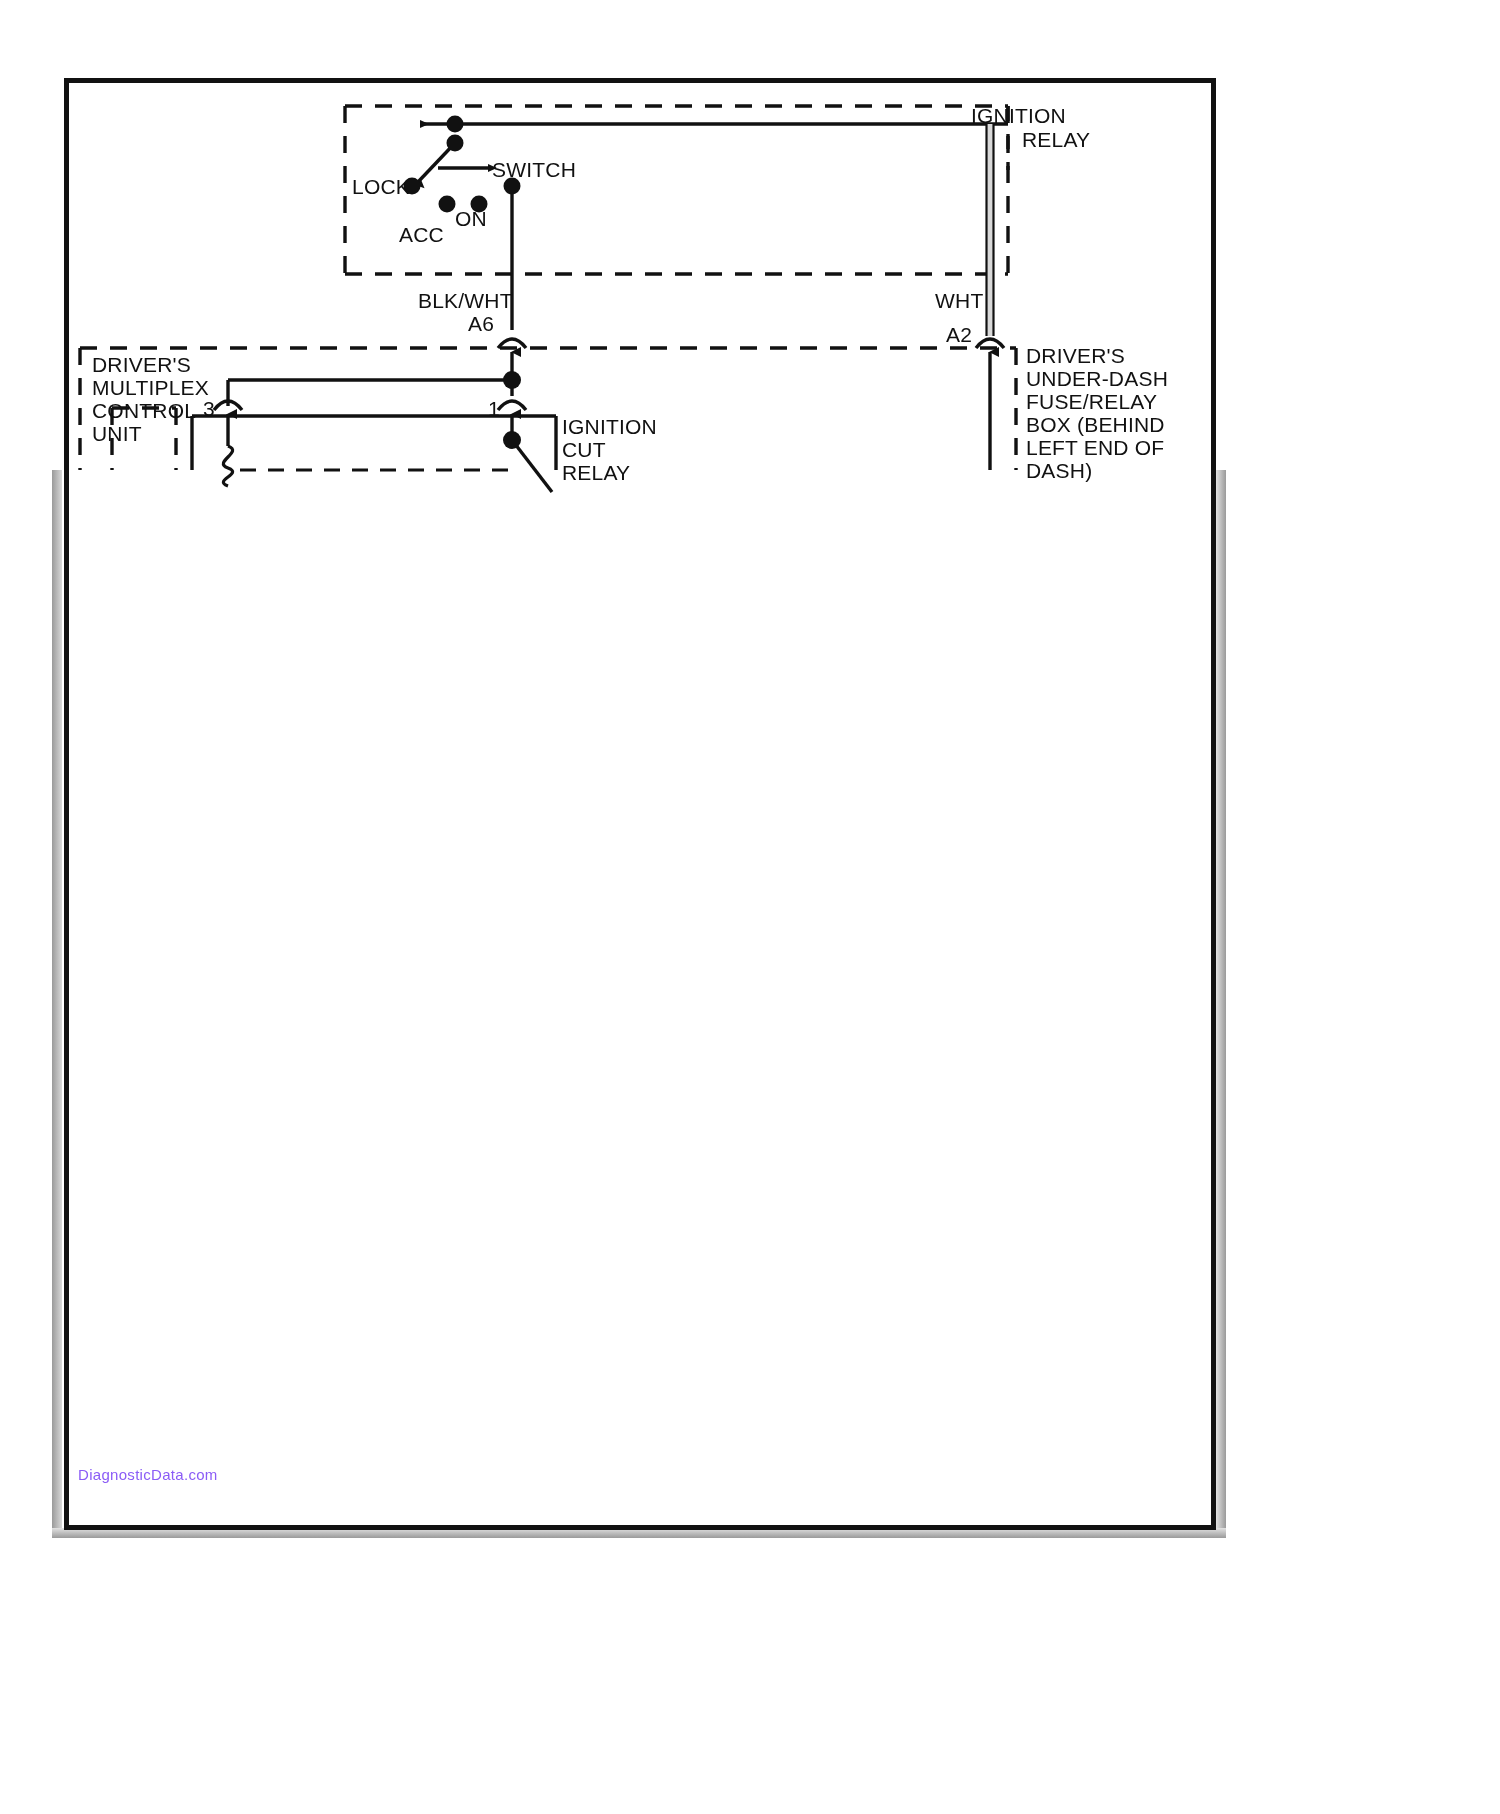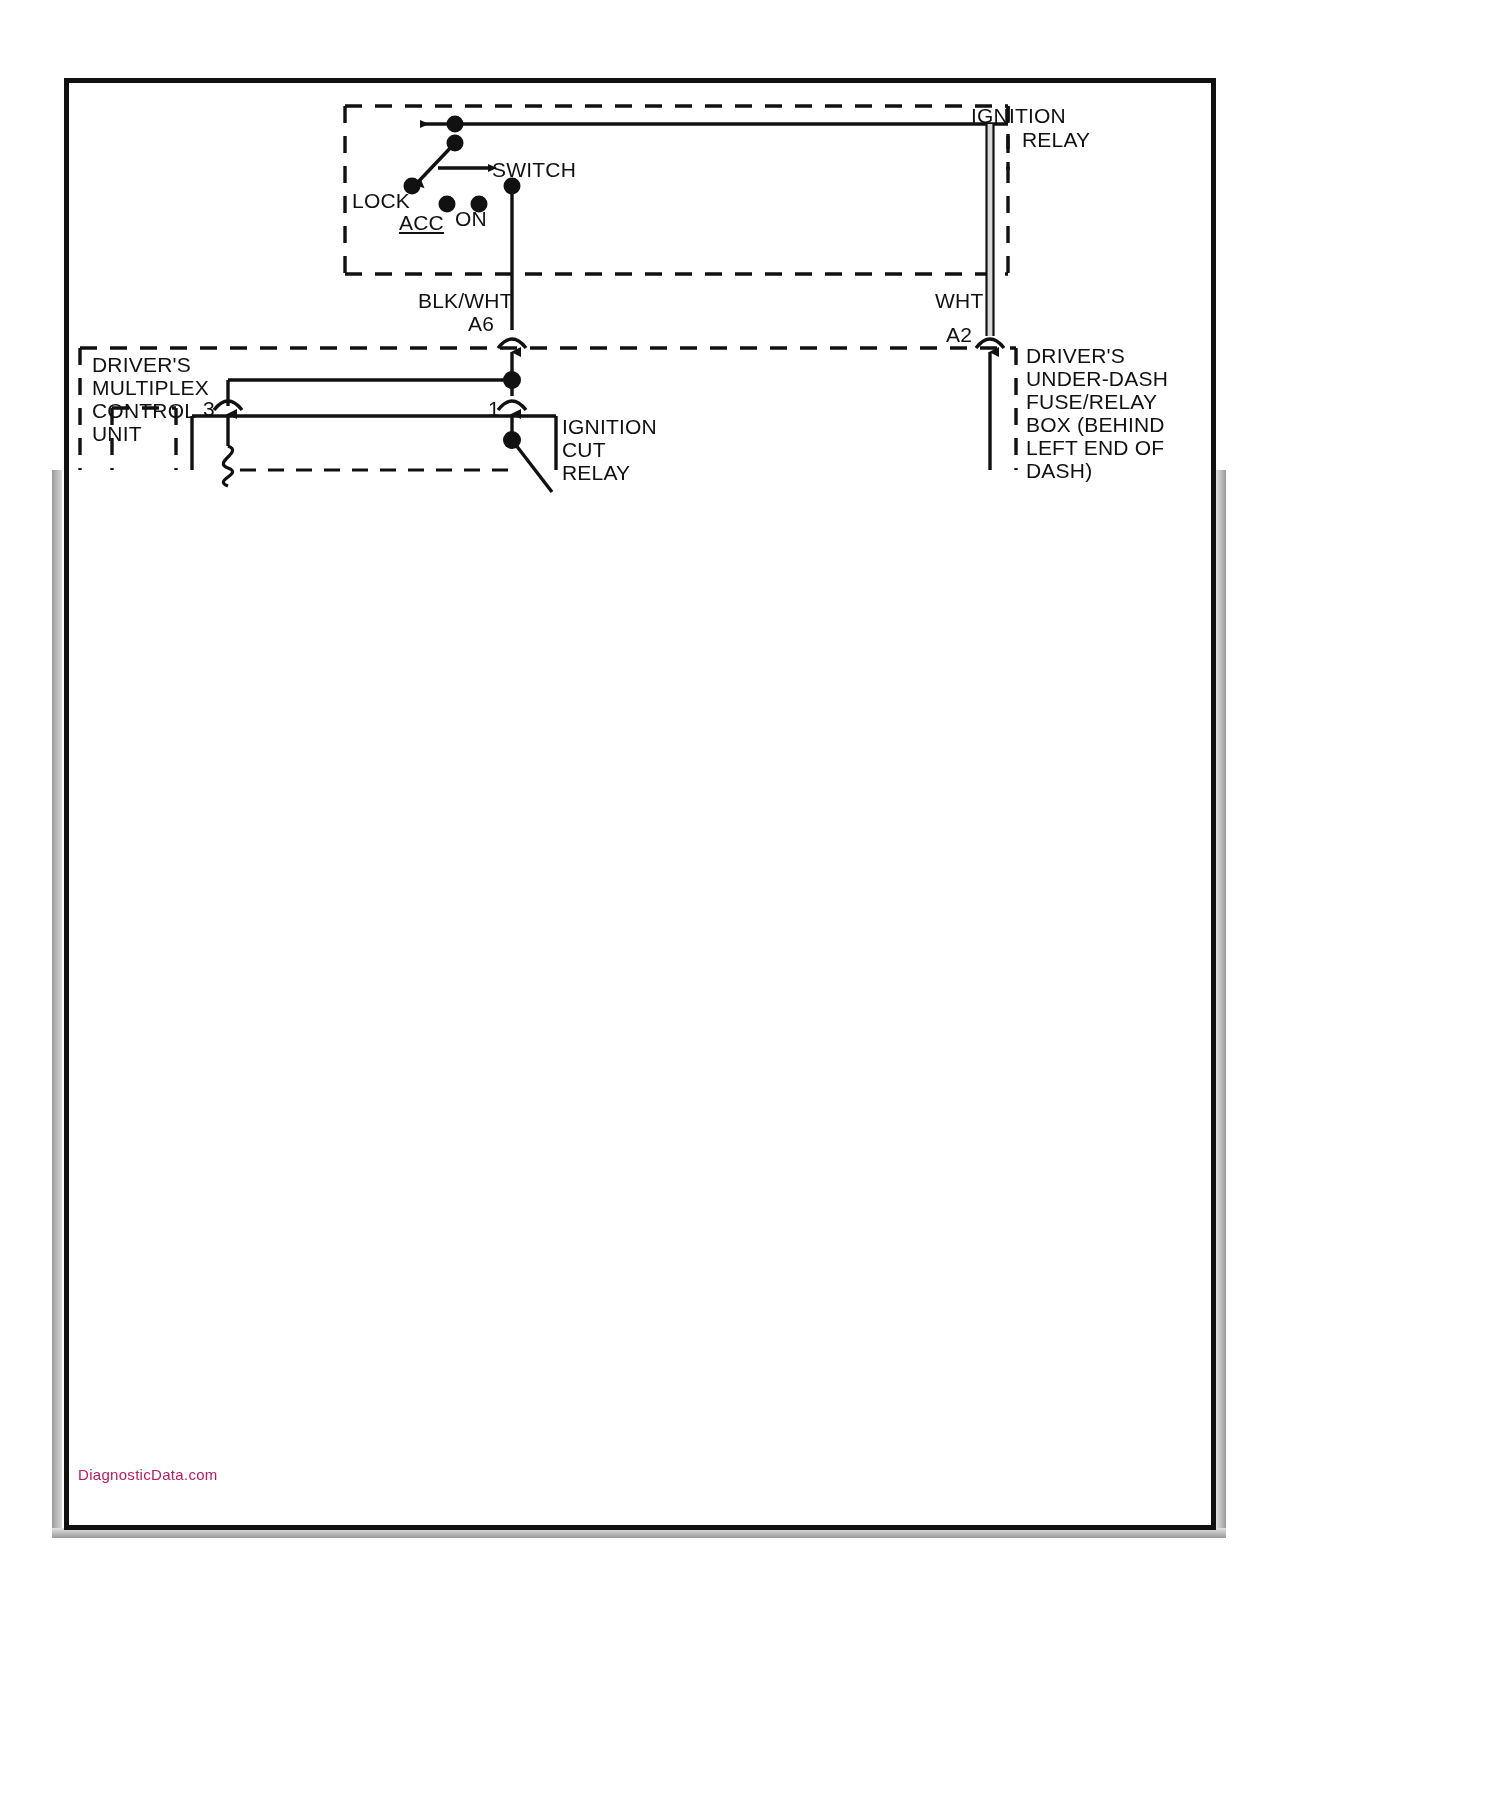--- a/index.html
+++ b/index.html
@@ -39,21 +39,21 @@
   }
   #fade-edge-b{
     position:absolute;left:52px;top:1528px;width:1174px;height:10px;
     background:linear-gradient(to top,#9a9a9a,#e2e2e2);
   }
   .flbl{
     position:absolute;color:#707070;font-size:15px;line-height:17px;
     white-space:pre;letter-spacing:.2px;
   }
   #watermark{
-    position:absolute;left:78px;top:1466px;color:#be185d;font-size:15px;
+    position:absolute;left:78px;top:1466px;color:#8b5cf6;font-size:15px;
     letter-spacing:.3px;
   }
 </style>
 </head>
 <body>
 
 <div id="faded-layer">
 <svg width="1500" height="1814" viewBox="0 0 1500 1814" xmlns="http://www.w3.org/2000/svg">
   <g stroke="#5a5a5a" stroke-width="2.6" fill="none">
 
@@ -402,22 +402,22 @@
   <circle cx="512" cy="440" r="9" fill="#111111"></circle>
 
   <g stroke="#111111" stroke-width="3.4" fill="none" stroke-dasharray="15 13">
     <path d="M1008 106 L1008 170"></path>
   </g>
 </svg>
 
 <div class="lbl" style="left:971px;top:104px;">IGNITION</div>
 <div class="lbl" style="left:1022px;top:128px;">RELAY</div>
 
-<div class="lbl" style="left:352px;top:175px;margin-top:14px;">LOCK</div>
-<div class="lbl" style="left:399px;top:211px;text-decoration:underline;">ACC</div>
+<div class="lbl" style="left:352px;top:175px;">LOCK</div>
+<div class="lbl" style="left:399px;top:223px;">ACC</div>
 <div class="lbl" style="left:455px;top:207px;">ON</div>
 <div class="lbl" style="left:492px;top:158px;">SWITCH</div>
 
 <div class="lbl" style="left:418px;top:289px;">BLK/WHT</div>
 <div class="lbl" style="left:935px;top:289px;">WHT</div>
 
 <div class="lbl" style="left:468px;top:312px;">A6</div>
 <div class="lbl" style="left:946px;top:323px;">A2</div>
 
 <div class="lbl" style="left:92px;top:353px;">DRIVER'S

